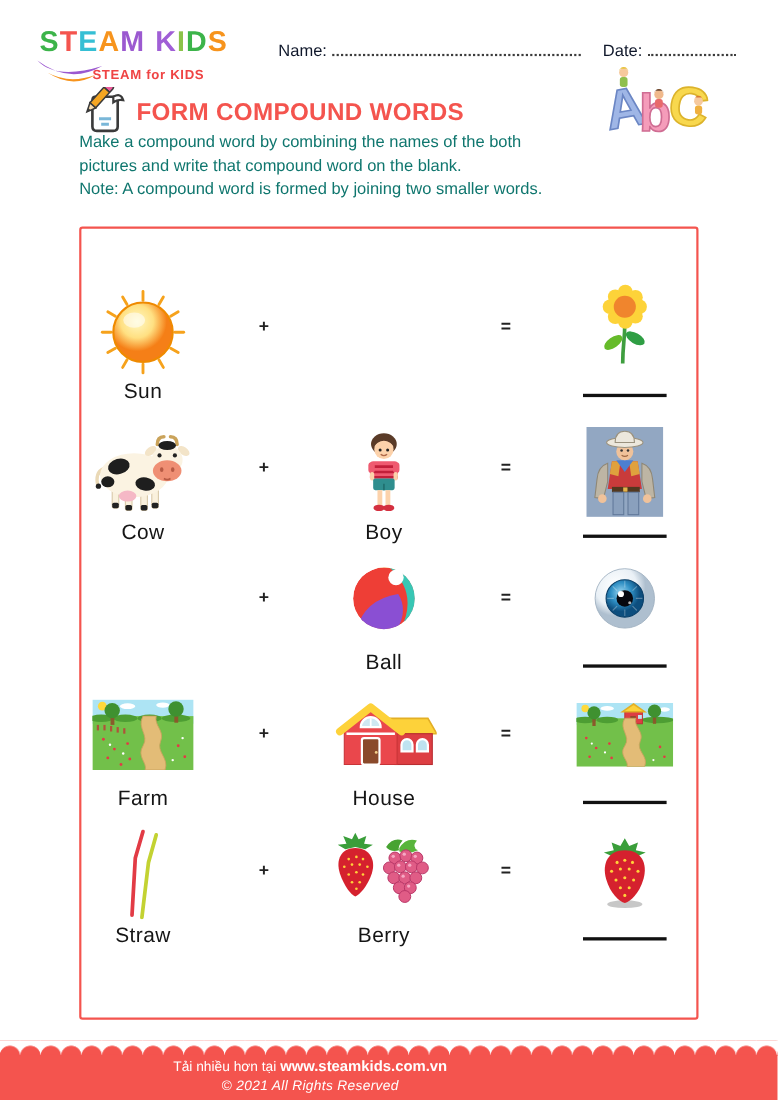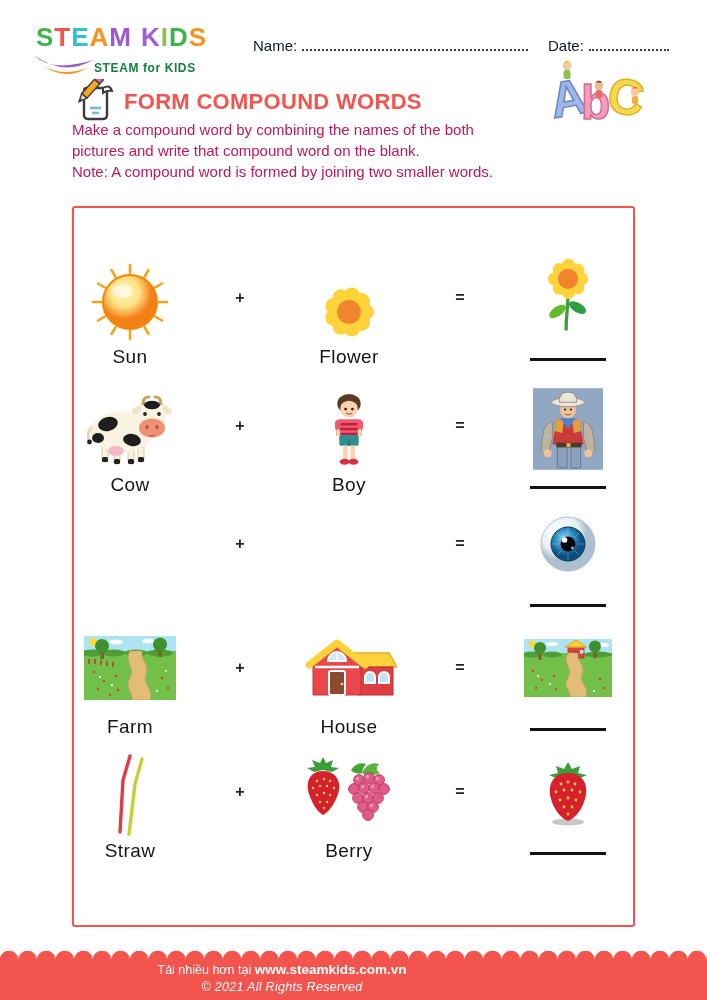--- a/index.html
+++ b/index.html
@@ -6,34 +6,34 @@
   body {
     width:707px; height:1000px; position:relative; background:#ffffff;
     font-family:"Liberation Sans", sans-serif; overflow:hidden;
   }
 
   
   .logo { position:absolute; left:36px; top:24px; width:210px; height:56px; }
   .logo-text { font-size:26px; font-weight:bold; letter-spacing:1px; line-height:1; white-space:nowrap; }
   .logo-text .wordgap { display:inline-block; width:9px; }
   .swoosh { position:absolute; left:-3px; top:29px; }
-  .tagline { position:absolute; left:58px; top:37px; font-size:12px; font-weight:bold; color:#15803d; letter-spacing:0.6px; }
+  .tagline { position:absolute; left:48px; top:37px; font-size:12px; font-weight:bold; color:#ef4444; letter-spacing:0.6px; }
 
   
   .field { position:absolute; top:37px; font-size:15px; color:#0f172a; white-space:nowrap; }
   .field-name { left:253px; }
   .field-date { left:548px; }
   .dotline { display:inline-block; border-bottom:2px dotted #3c3c3c; height:12px; vertical-align:baseline; margin-left:5px; }
   .dot-name { width:226px; }
   .dot-date { width:80px; }
 
   
   .title-icon { position:absolute; left:75px; top:79px; }
   .page-title { position:absolute; left:124px; top:89px; font-size:22px; font-weight:bold; letter-spacing:0.3px; }
-  .instructions { position:absolute; left:72px; top:119px; font-size:15px; line-height:21px; color:#be185d; }
+  .instructions { position:absolute; left:72px; top:119px; font-size:15px; line-height:21px; color:#0f766e; }
   .abc { position:absolute; left:550px; top:57px; }
 
   
   .sheet { position:absolute; left:72px; top:206px; width:559px; height:717px; border:2px solid #f4544e; border-radius:3px; }
   .row { position:absolute; left:0; width:100%; height:120px; }
   .cell { position:absolute; display:flex; flex-direction:column; align-items:center; }
   .c1 { left:0px;   width:112px; }
   .c2 { left:219px; width:112px; }
   .c3 { left:438px; width:112px; }
   .op { position:absolute; width:40px; height:88px; display:flex; align-items:center; justify-content:center;
@@ -142,39 +142,20 @@
             <line x1="54.5" y1="14.9" x2="58.5" y2="8"></line>
               <line x1="65.1" y1="25.5" x2="72" y2="21.5"></line>
           </g>
           <circle cx="40" cy="40" r="27" fill="url(#gsun)" stroke="#ef8a00" stroke-width="2"></circle>
           <ellipse cx="32" cy="29" rx="10" ry="7" fill="rgba(255,255,255,0.55)"></ellipse>
         </svg>
       </div>
       <div class="word">Sun</div>
     </div>
     <div class="op op1">+</div>
-    <div class="cell c2">
-      <div class="img-box">
-        <svg width="60" height="60" viewBox="0 0 58 58">
-          <g fill="#fdd339">
-            <circle cx="45" cy="29" r="8"></circle>
-              <circle cx="41.3" cy="39.3" r="8"></circle>
-              <circle cx="31.8" cy="44.8" r="8"></circle>
-            <circle cx="21" cy="42.9" r="8"></circle>
-              <circle cx="14" cy="34.5" r="8"></circle>
-              <circle cx="14" cy="23.5" r="8"></circle>
-            <circle cx="21" cy="15.1" r="8"></circle>
-              <circle cx="31.8" cy="13.2" r="8"></circle>
-              <circle cx="41.3" cy="18.7" r="8"></circle>
-          </g>
-          <circle cx="29" cy="29" r="11.5" fill="#f0852d"></circle>
-        </svg>
-      </div>
-      <div class="word">Flower</div>
-    </div>
     <div class="op op2">=</div>
     <div class="cell c3">
       <div class="img-box">
         <svg width="64" height="88" viewBox="0 0 64 92">
           <path d="M32,42 C32,58 30,62 30,80" stroke="#3f9e3f" stroke-width="3.5" fill="none"></path>
           <ellipse cx="21" cy="60" rx="10" ry="5" fill="#66bb2a" transform="rotate(-35 21 60)"></ellipse>
           <ellipse cx="42" cy="56" rx="10" ry="5" fill="#2f9e44" transform="rotate(30 42 56)"></ellipse>
           <g fill="#fdd339">
             <circle cx="46" cy="26" r="7"></circle>
               <circle cx="42.1" cy="35" r="7"></circle>
@@ -285,20 +266,39 @@
           <circle cx="15" cy="67" r="4" fill="#f0c29a"></circle>
             <circle cx="57" cy="67" r="4" fill="#f0c29a"></circle>
         </svg>
       </div>
       <div class="blank"></div>
     </div>
   </div>
 
   <div class="row" style="top:292px;">
     <div class="op op1">+</div>
+    <div class="cell c2">
+      <div class="img-box" style="align-items:center;">
+        <svg width="62" height="62" viewBox="0 0 62 62">
+          <defs>
+              <clipPath id="bc">
+                <circle cx="31" cy="31" r="28"></circle>
+              </clipPath>
+            </defs>
+          <g clip-path="url(#bc)">
+            <circle cx="31" cy="31" r="28" fill="#ee3e36"></circle>
+            <path d="M0,15 Q31,-10 62,17 L62,0 L0,0 Z" fill="#f7941d"></path>
+            <path d="M35,2 Q64,26 45,62 L62,62 L62,2 Z" fill="#38c6b4"></path>
+            <path d="M6,60 Q13,32 44,27 Q54,43 41,62 L6,62 Z" fill="#8a4fd3"></path>
+          </g>
+          <circle cx="42" cy="12" r="7" fill="#ffffff"></circle>
+        </svg>
+      </div>
+      <div class="word">Ball</div>
+    </div>
     <div class="op op2">=</div>
     <div class="cell c3">
       <div class="img-box" style="align-items:center;">
         <svg width="62" height="62" viewBox="0 0 62 62">
           <defs>
             <radialGradient id="scl" cx="35%" cy="30%">
                 <stop offset="0%" stop-color="#ffffff"></stop>
                 <stop offset="70%" stop-color="#e9f0f6"></stop>
                 <stop offset="100%" stop-color="#aebfcf"></stop>
               </radialGradient>

